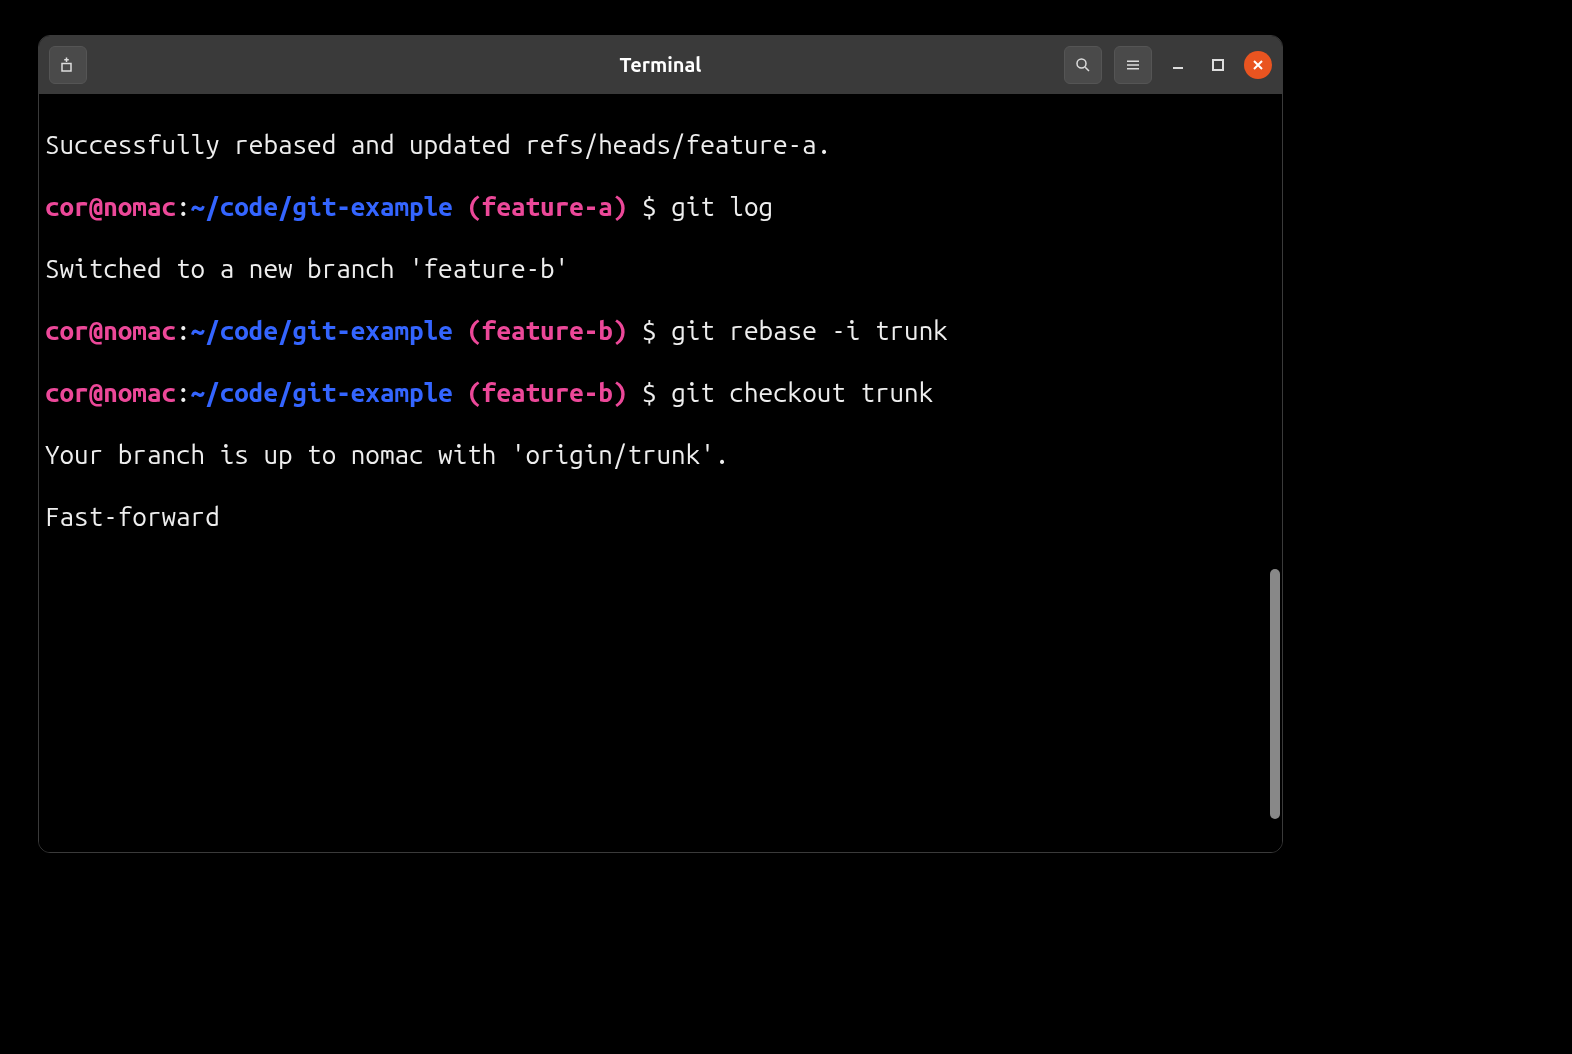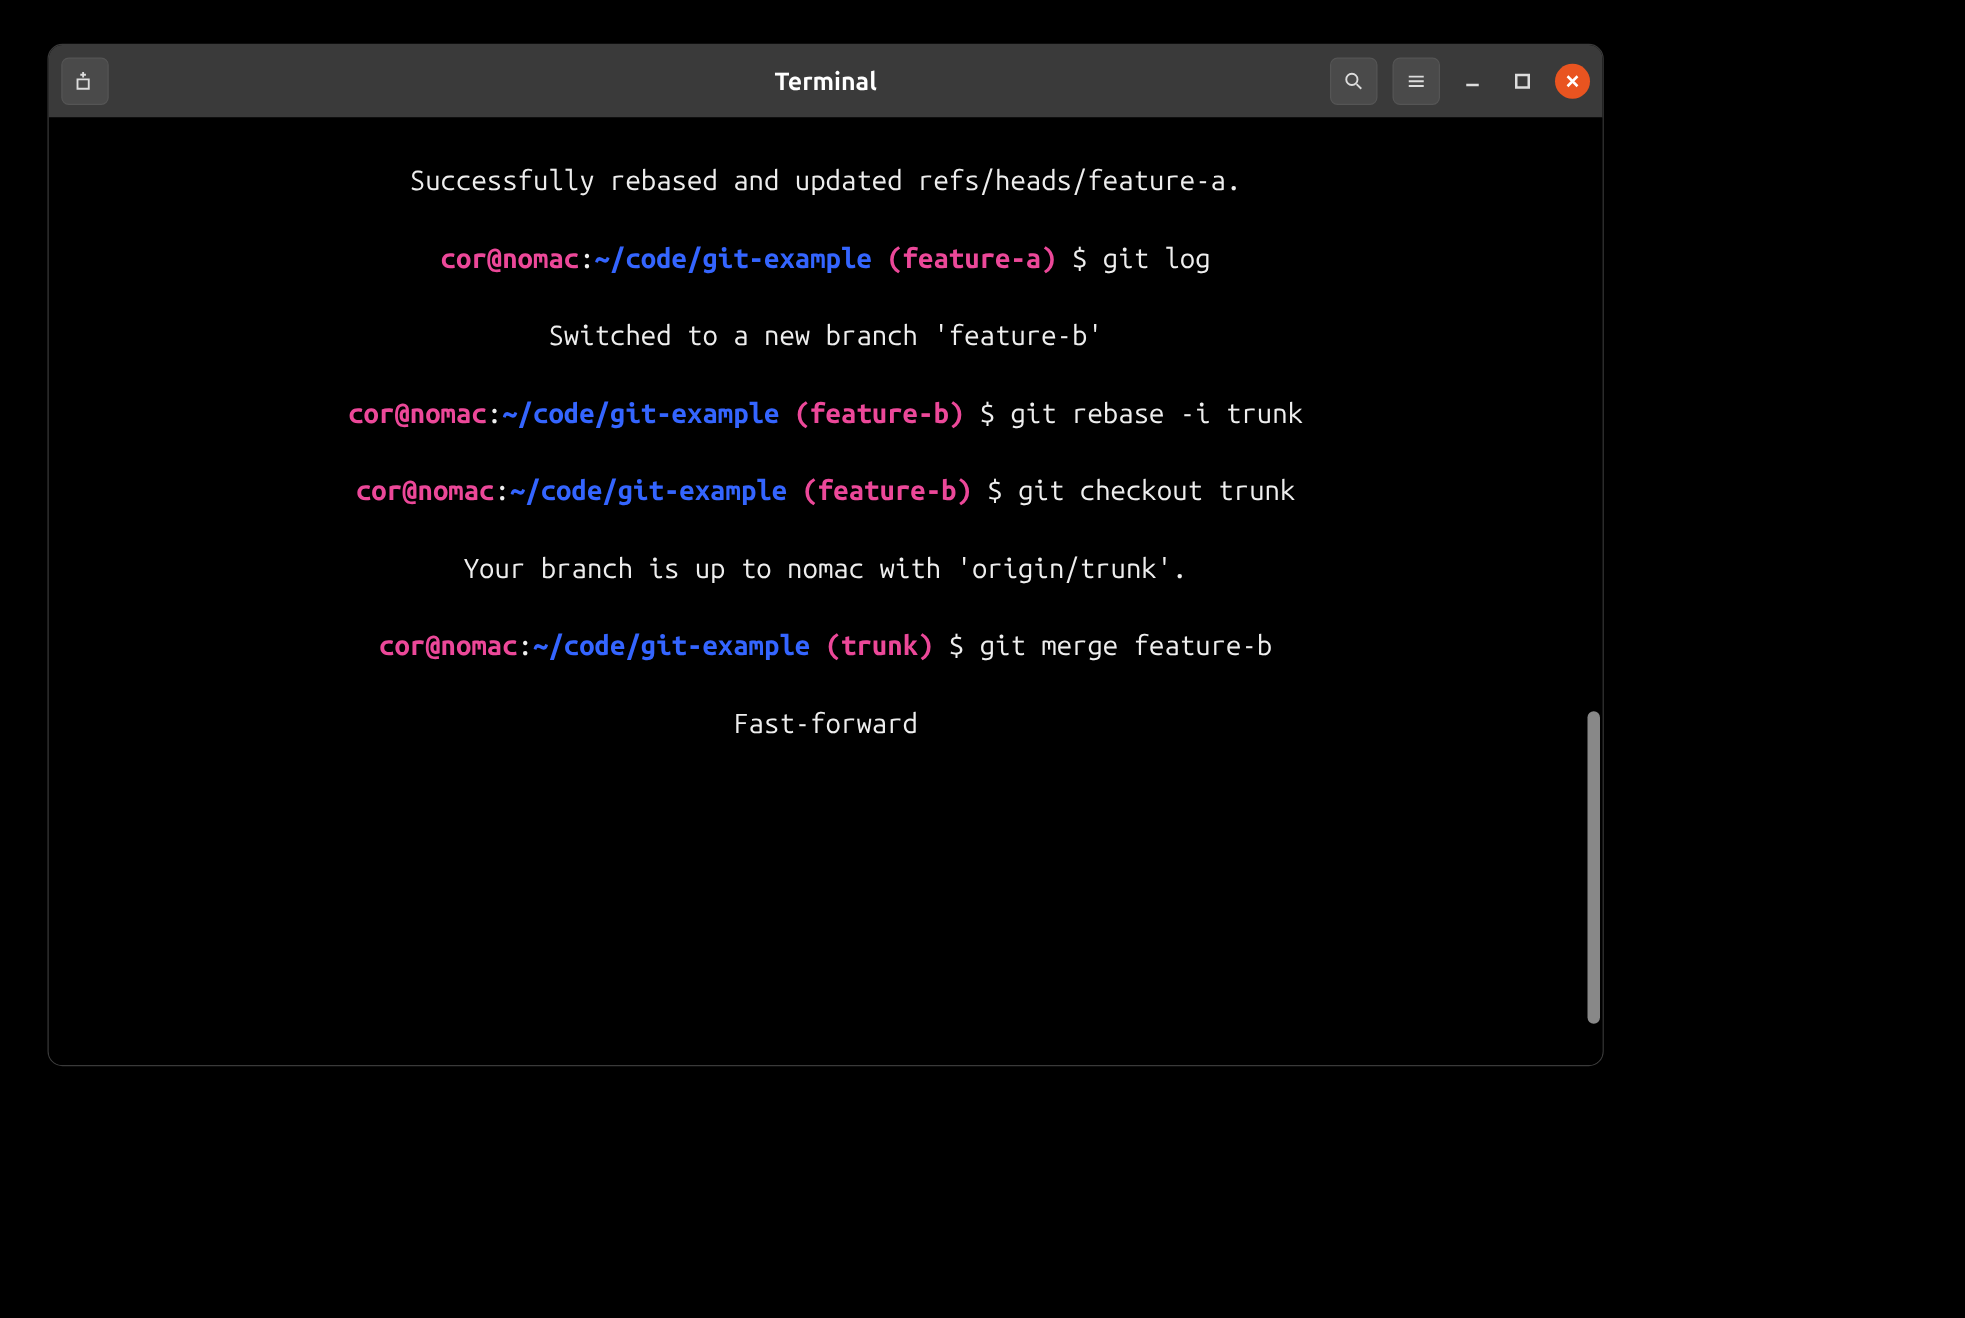--- a/index.html
+++ b/index.html
@@ -75,27 +75,26 @@
       height: 28px;
       display: flex;
       align-items: center;
       justify-content: center;
     }
     .win-icon svg { width: 14px; height: 14px; }
     .terminal-body {
       flex: 1;
       background: #000;
       color: #eee;
-      font-size: 22px;
+      font-size: 26px;
       line-height: 31px;
       padding: 4px 6px;
       white-space: pre;
       position: relative;
       overflow: hidden;
-      text-align: center;
     }
     .scrollbar {
       position: absolute;
       right: 2px;
       top: 475px;
       width: 10px;
       height: 250px;
       background: #888;
       border-radius: 5px;
     }
@@ -146,21 +145,20 @@
     </div>
   </div>
 
   <div class="terminal-body">
 <span class="line"><span class="wht">Successfully rebased and updated refs/heads/feature-a.</span></span>
 <span class="line"><span class="grn">cor@nomac</span><span class="wht">:</span><span class="blu">~/code/git-example</span><span class="wht"> </span><span class="grn">(feature-a)</span><span class="wht"> $ </span><span class="wht">git log</span></span>
 <span class="line"><span class="wht">Switched to a new branch 'feature-b'</span></span>
 <span class="line"><span class="grn">cor@nomac</span><span class="wht">:</span><span class="blu">~/code/git-example</span><span class="wht"> </span><span class="grn">(feature-b)</span><span class="wht"> $ </span><span class="wht">git rebase -i trunk</span></span>
 <span class="line"><span class="grn">cor@nomac</span><span class="wht">:</span><span class="blu">~/code/git-example</span><span class="wht"> </span><span class="grn">(feature-b)</span><span class="wht"> $ </span><span class="wht">git checkout trunk</span></span>
 <span class="line"><span class="wht">Your branch is up to nomac with 'origin/trunk'.</span></span>
-<span class="line"><span class="grn">cor@nomac</span><span class="wht">:</span><span class="blu">~/code/git-example</span><span class="wht"> </span><span class="grn">(trunk)</span><span class="wht"> $ </span><span class="wht">git merge feature-b</span></span>
 <span class="line"><span class="wht">Fast-forward</span></span>
 
 
 
 
 
 
 
 
 

